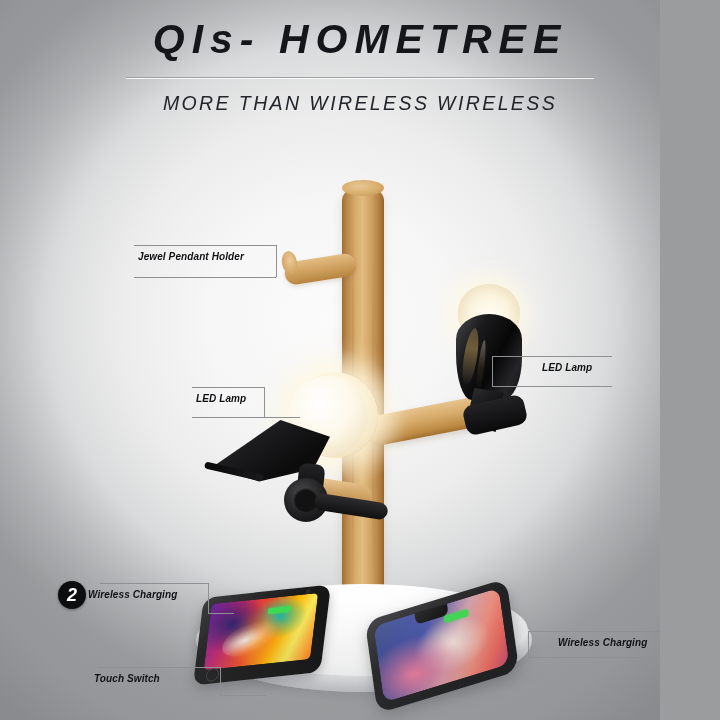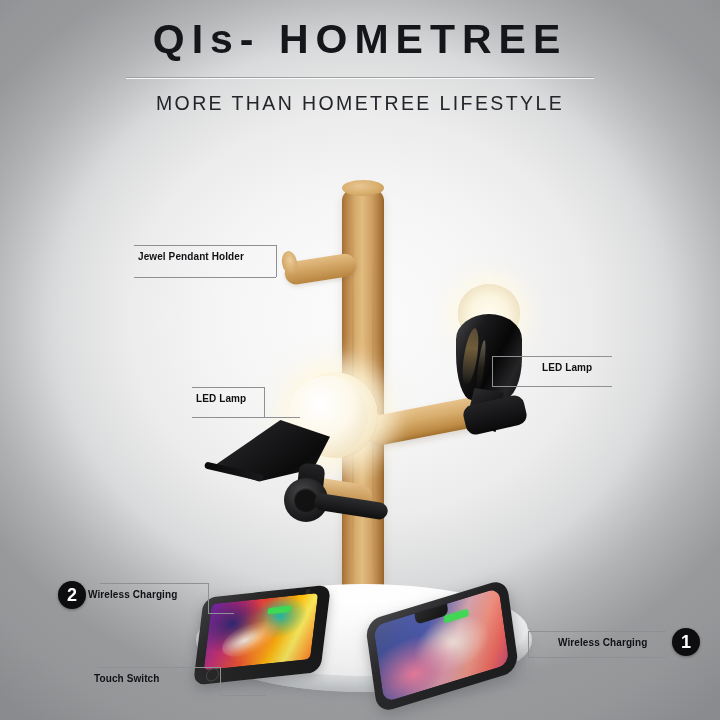--- a/index.html
+++ b/index.html
@@ -2,23 +2,24 @@
 <html><head>
 <meta charset="utf-8">
 <style>
   html,body{margin:0;padding:0;}
   body{
     width:720px;height:720px;overflow:hidden;
     font-family:"Liberation Sans","DejaVu Sans",sans-serif;
     background:#9b9c9e;
   }
   #stage{
-    position:relative;width:720px;height:720px;overflow:hidden;
+    position:relative;width:660px;height:720px;overflow:hidden;
     background:
       radial-gradient(ellipse 62% 54% at 50% 44%, #fbfbfb 0%, #f6f6f6 30%, #ececec 52%, #d9dadb 70%, #b9babc 85%, #a0a1a3 100%);
+    font-style: italic;
   }
   
   #vignette{
     position:absolute;inset:0;pointer-events:none;
     background:
       radial-gradient(ellipse 75% 70% at 50% 45%, rgba(255,255,255,0) 55%, rgba(120,122,125,.28) 88%, rgba(110,112,115,.45) 100%);
   }
 
   
   #header{position:absolute;left:0;top:0;width:720px;text-align:center;}
@@ -350,21 +351,21 @@
       </div>
     </div>
 
   </div>
 
   <div id="vignette"></div>
 
   <div id="header">
     <h1 id="title">QIs- HOMETREE</h1>
     <div id="divider"></div>
-    <p id="subtitle">MORE THAN HOMETREE LIFESTYLE</p>
+    <p id="subtitle">MORE THAN WIRELESS WIRELESS</p>
   </div>
 
   <div class="callout">
     <span class="lbl" style="left:138px;top:251px;">Jewel Pendant Holder</span>
     <div class="lead h" style="left:134px;top:245px;width:142px;"></div>
     <div class="lead v" style="left:276px;top:245px;height:32px;"></div>
     <div class="lead h" style="left:134px;top:277px;width:142px;"></div>
   </div>
 
   <div class="callout">

